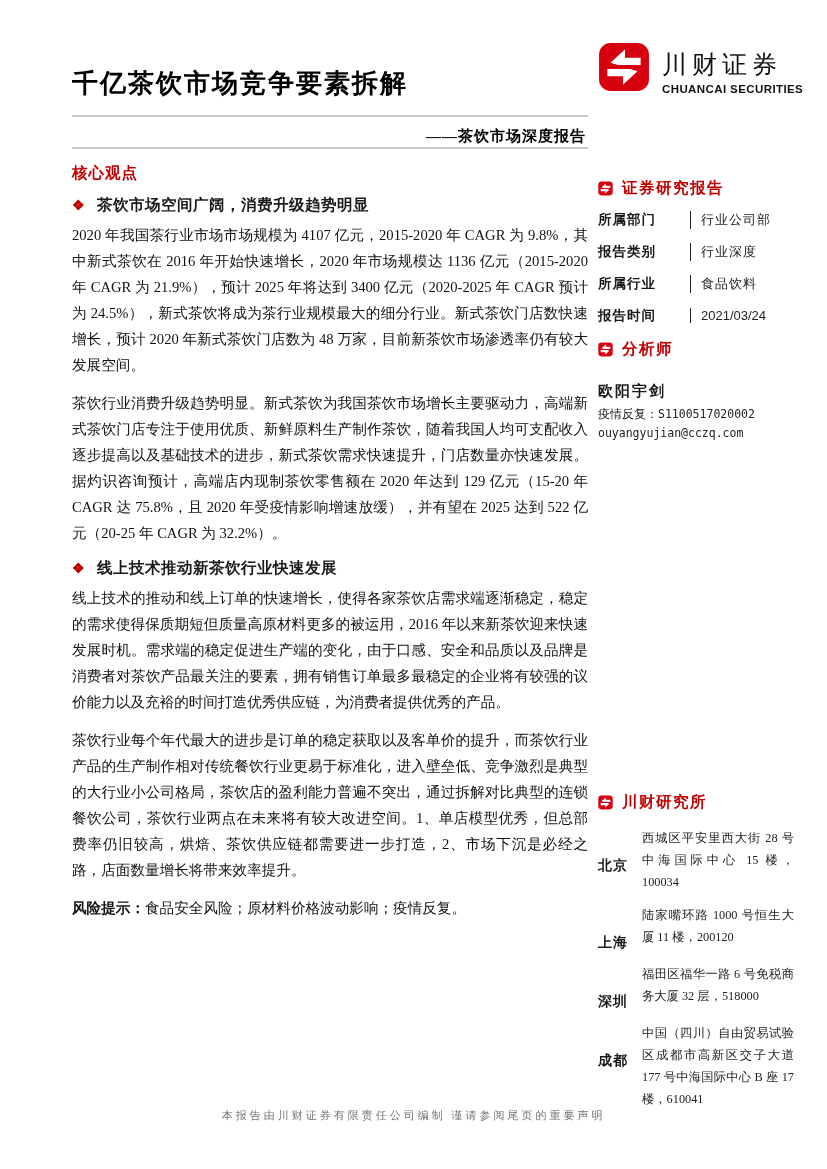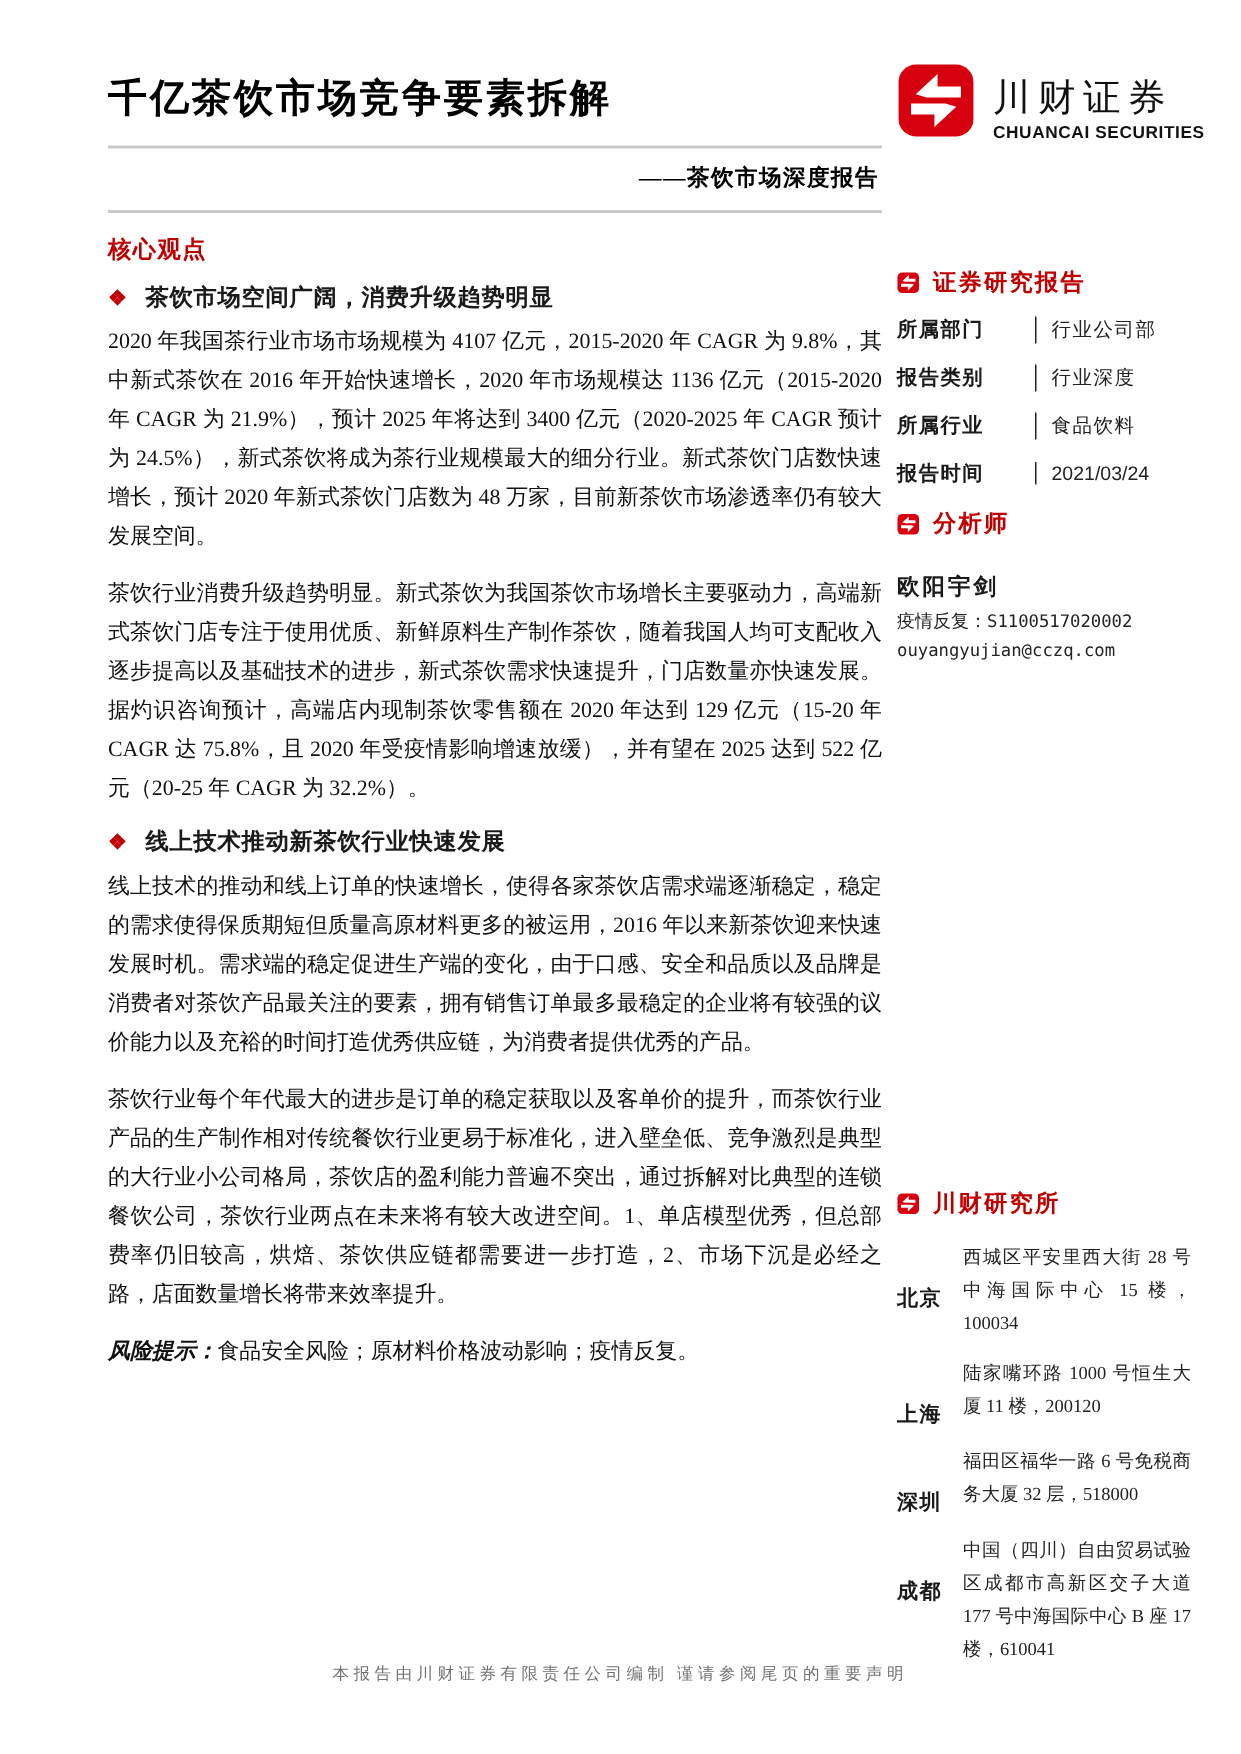--- a/index.html
+++ b/index.html
@@ -7,45 +7,45 @@
   body {
     width:827px; height:1169px;
     font-family:"Liberation Serif","DejaVu Serif",serif;
     color:#1a1a1a;
     position:relative;
     overflow:hidden;
   }
   .page { position:absolute; inset:0; }
 
   
-  .left-col { position:absolute; left:72px; top:40px; width:516px; }
+  .left-col { position:absolute; left:72px; top:58px; width:516px; }
   .doc-title {
     font-size:26px; font-weight:bold; letter-spacing:2px;
     padding:8px 0 14px 0; color:#000;
   }
   .rule { height:2px; background:#c9c9c9; }
   .doc-subtitle {
     text-align:right; font-weight:bold; font-size:15px;
-    padding:10px 2px 12px 0; letter-spacing:1px; color:#000;
+    padding:10px 2px 1px 0; letter-spacing:1px; color:#000;
   }
   .core-title {
     color:#c00000; font-weight:bold; font-size:15.5px;
     margin-top:14px; letter-spacing:1px;
   }
   .sec-heading {
     margin-top:11px; margin-bottom:6px;
     font-size:15.5px; font-weight:bold; letter-spacing:0.5px;
   }
   .sec-heading .bullet { color:#c00000; font-size:14px; margin-right:12px; }
   .para {
     font-size:14.6px; line-height:26px; text-align:justify;
     margin-bottom:12px; color:#111;
   }
   .risk-para { margin-top:2px; }
-  .risk-label { font-weight:bold;font-style:italic; }
+  .risk-label { font-weight:bold; }
 
   
   .right-col { position:absolute; left:598px; top:38px; width:196px; }
   .brand { display:flex; align-items:flex-start; }
   .brand-mark { width:52px; height:58px; flex:0 0 auto; }
   .brand-text { margin-left:12px; padding-top:10px; }
   .brand-cn {
     font-size:25px; color:#111; letter-spacing:5px; font-weight:normal;
     font-family:"Liberation Serif",serif; white-space:nowrap;
   }

